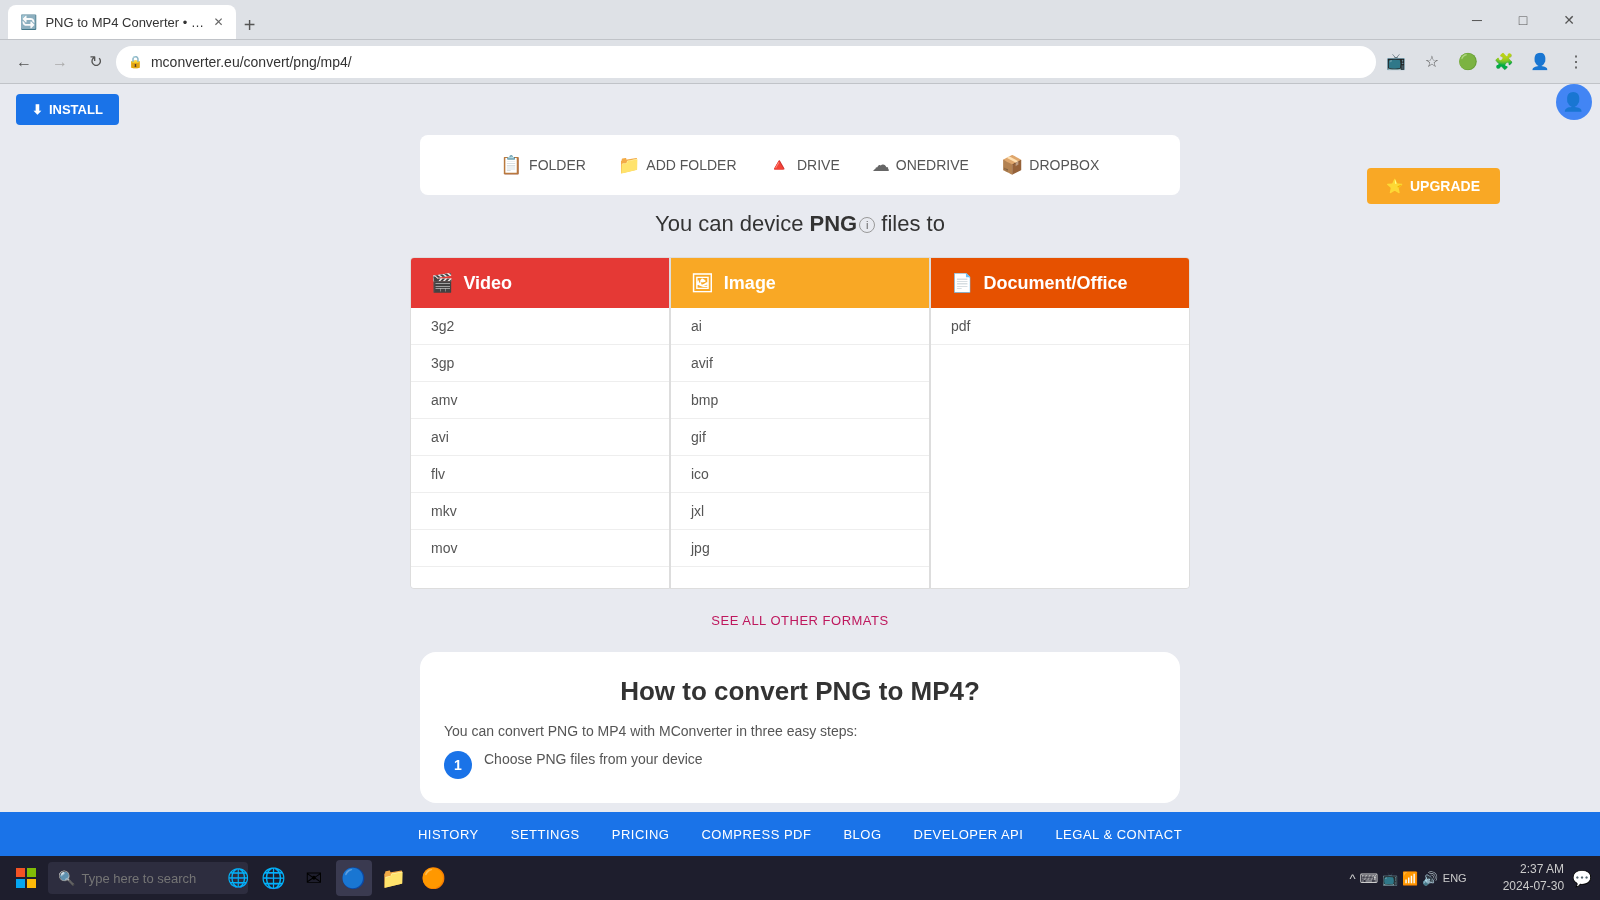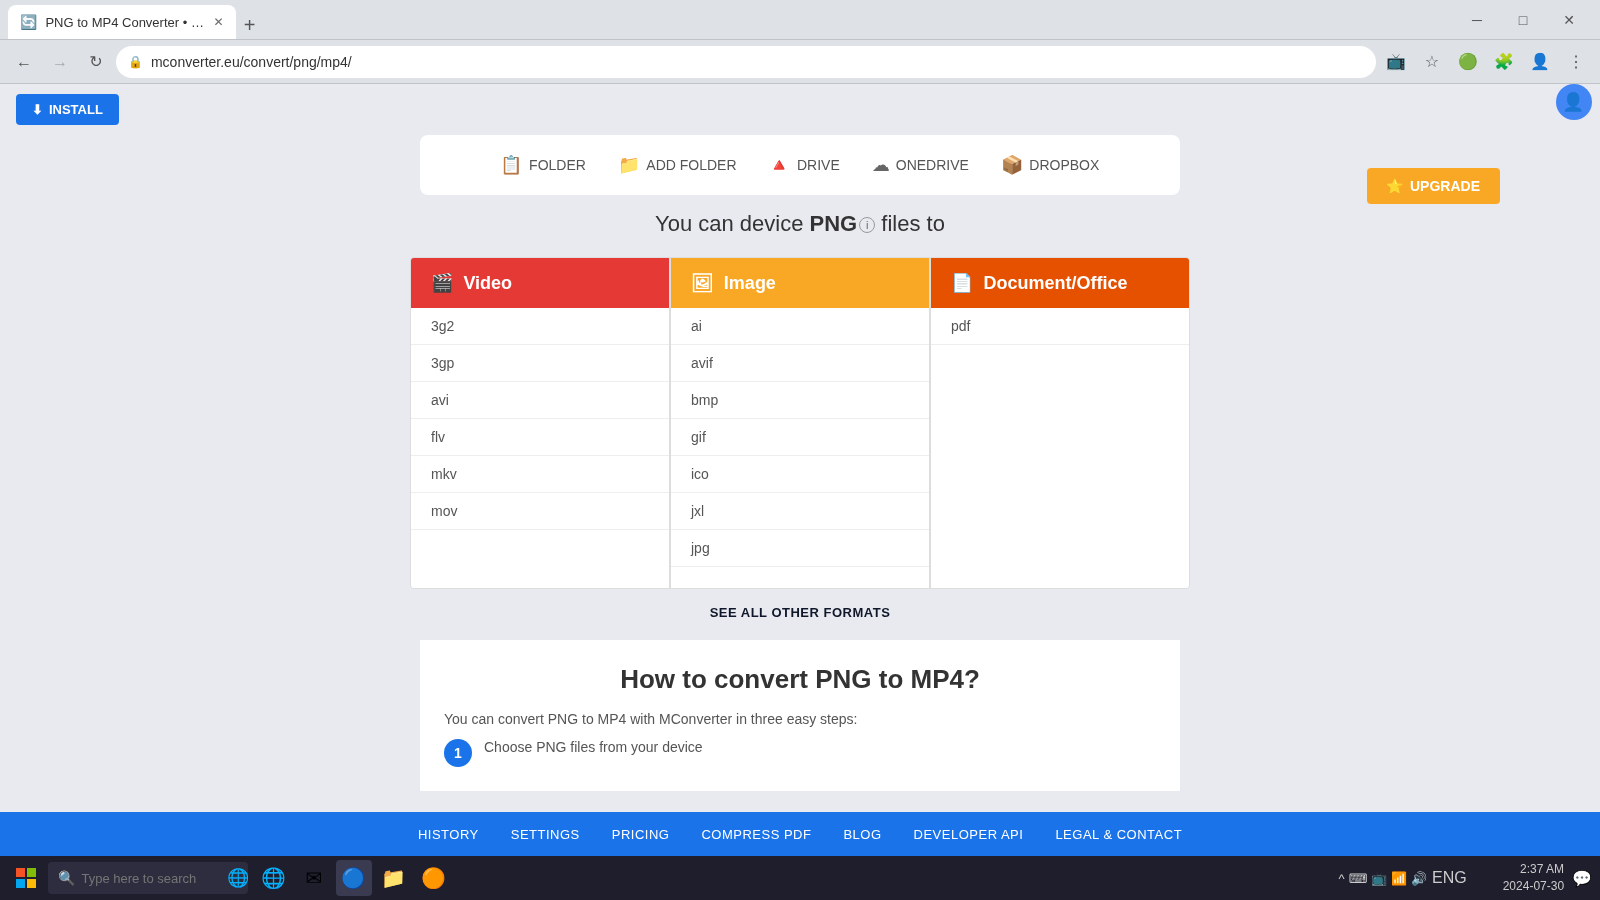--- a/index.html
+++ b/index.html
@@ -207,35 +207,34 @@
       padding: 10px 20px;
       border-bottom: 1px solid #eee;
       font-size: 14px;
       color: #555;
       cursor: pointer;
     }
 
     
     .see-all {
       text-align: center;
-      margin: 16px 0;
+      margin: 24px 0;
       font-size: 13px;
-      color: #0f172a;
+      color: #be185d;
       cursor: pointer;
       letter-spacing: 0.5px;
       text-transform: uppercase;
-      font-weight: bold;
     }
 
     
     .how-to-section {
       max-width: 760px;
       margin: 20px auto 0;
       background: #fff;
-      border-radius: 0;
+      border-radius: 16px;
       padding: 24px;
     }
     .how-to-title {
       text-align: center;
       font-size: 26px;
       color: #333;
       margin-bottom: 16px;
     }
     .how-to-step {
       display: flex;
@@ -463,20 +462,21 @@
   <div class="format-cards">
 
     <div class="format-card">
       <div class="card-header video-header">
         <span>🎬</span>
         <span>Video</span>
       </div>
       <div class="card-body">
         <div class="format-item">3g2</div>
         <div class="format-item">3gp</div>
+        <div class="format-item">amv</div>
         <div class="format-item">avi</div>
         <div class="format-item">flv</div>
         <div class="format-item">mkv</div>
         <div class="format-item">mov</div>
       </div>
     </div>
 
     <div class="format-card">
       <div class="card-header image-header">
         <span>🖼</span>
@@ -552,21 +552,21 @@
     <div class="taskbar-app">📁</div>
     <div class="taskbar-app">🟠</div>
   </div>
   <div class="taskbar-right">
     <div class="sys-icons">
       <span>^</span>
       <span>⌨</span>
       <span>📺</span>
       <span>📶</span>
       <span>🔊</span>
-      <span style="font-size:16px;color:#ccc;">ENG</span>
+      <span style="font-size:11px;color:#ccc;">ENG</span>
     </div>
     <div class="time-display">
       <div>2:37 AM</div>
       <div>2024-07-30</div>
     </div>
     <span style="font-size:16px;">💬</span>
   </div>
 </div>
 
 </body></html>

